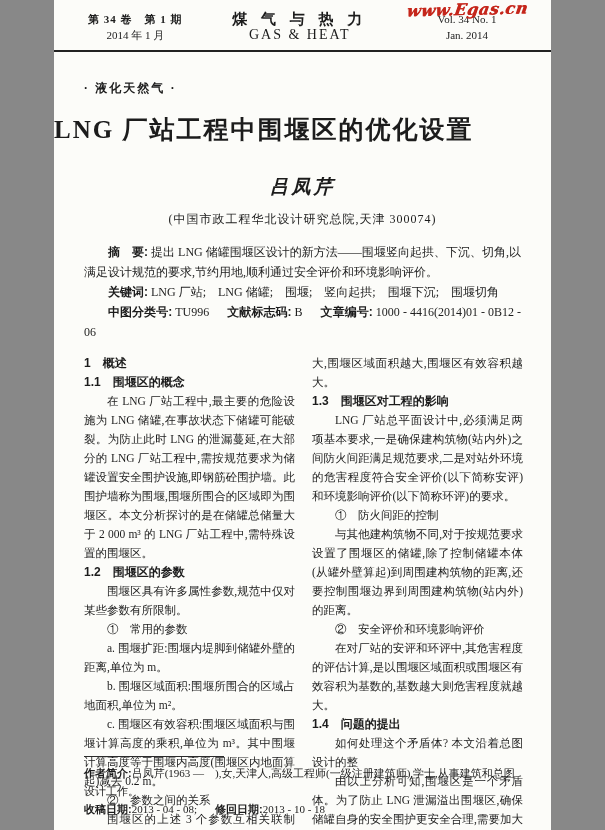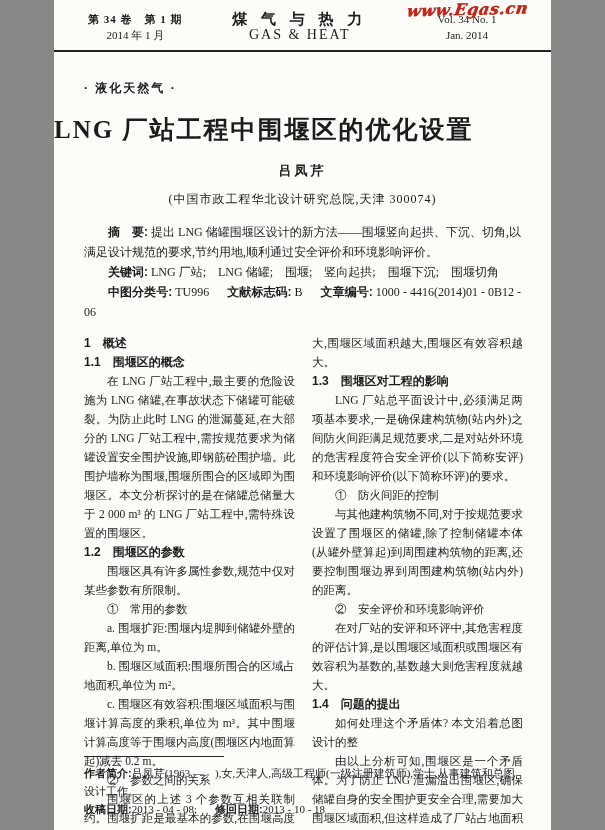--- a/index.html
+++ b/index.html
@@ -37,21 +37,21 @@
   .section-label {
     margin:28px 0 0 30px;
     font-family:"Liberation Sans","DejaVu Sans",sans-serif;
     font-weight:bold; font-size:12px; letter-spacing:2px;
   }
   
   .title {
     margin-top:16px; 
     font-size:25px; font-weight:600; letter-spacing:2px;
   }
-  .author { margin-top:16px; text-align:center; font-size:13px; font-weight:bold; letter-spacing:3px; }
+  .author { margin-top:28px; text-align:center; font-size:19px; font-weight:bold; letter-spacing:3px;font-style:italic; }
   .affiliation { margin-top:11px; text-align:center; font-size:12px; letter-spacing:1px; }
   
   .abstract { margin:14px 30px 0 30px; font-size:12px; line-height:20px; text-align:justify; }
   .abstract p { text-indent:2em; }
   .lbl {
     font-family:"Liberation Sans","DejaVu Sans",sans-serif;
     font-weight:bold;
   }
   .gap-l { margin-left:18px;text-align:right; }
   

